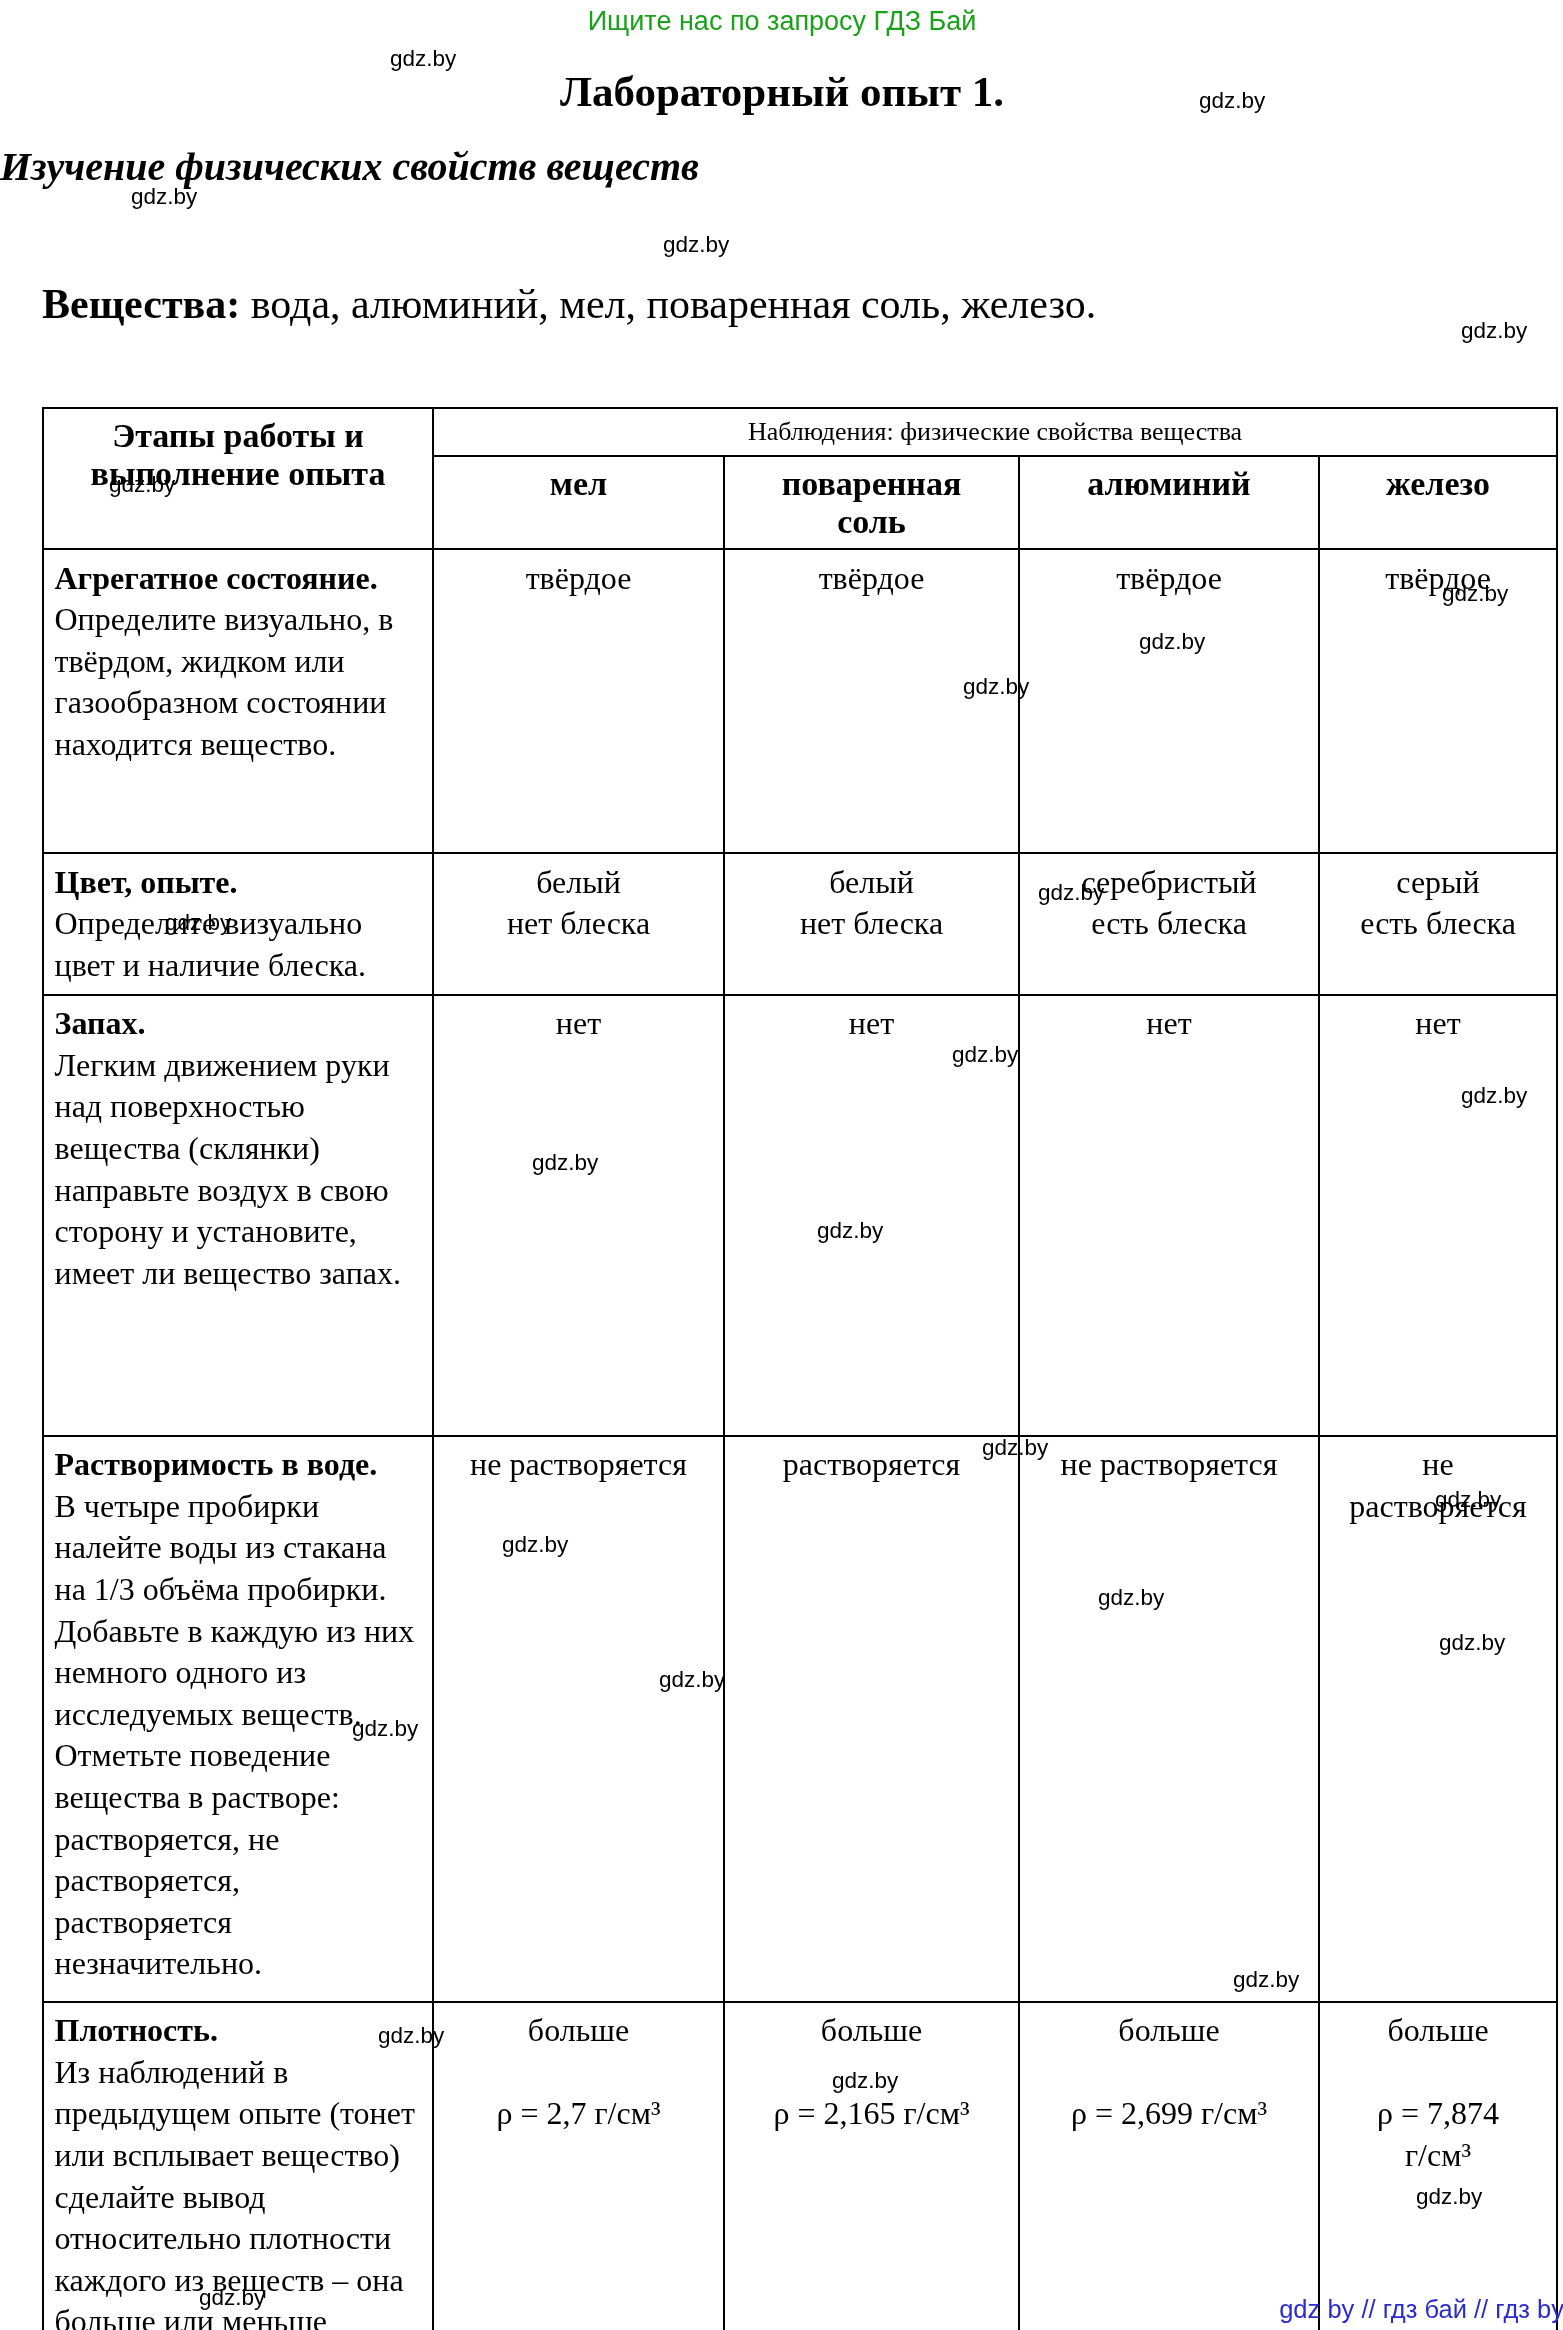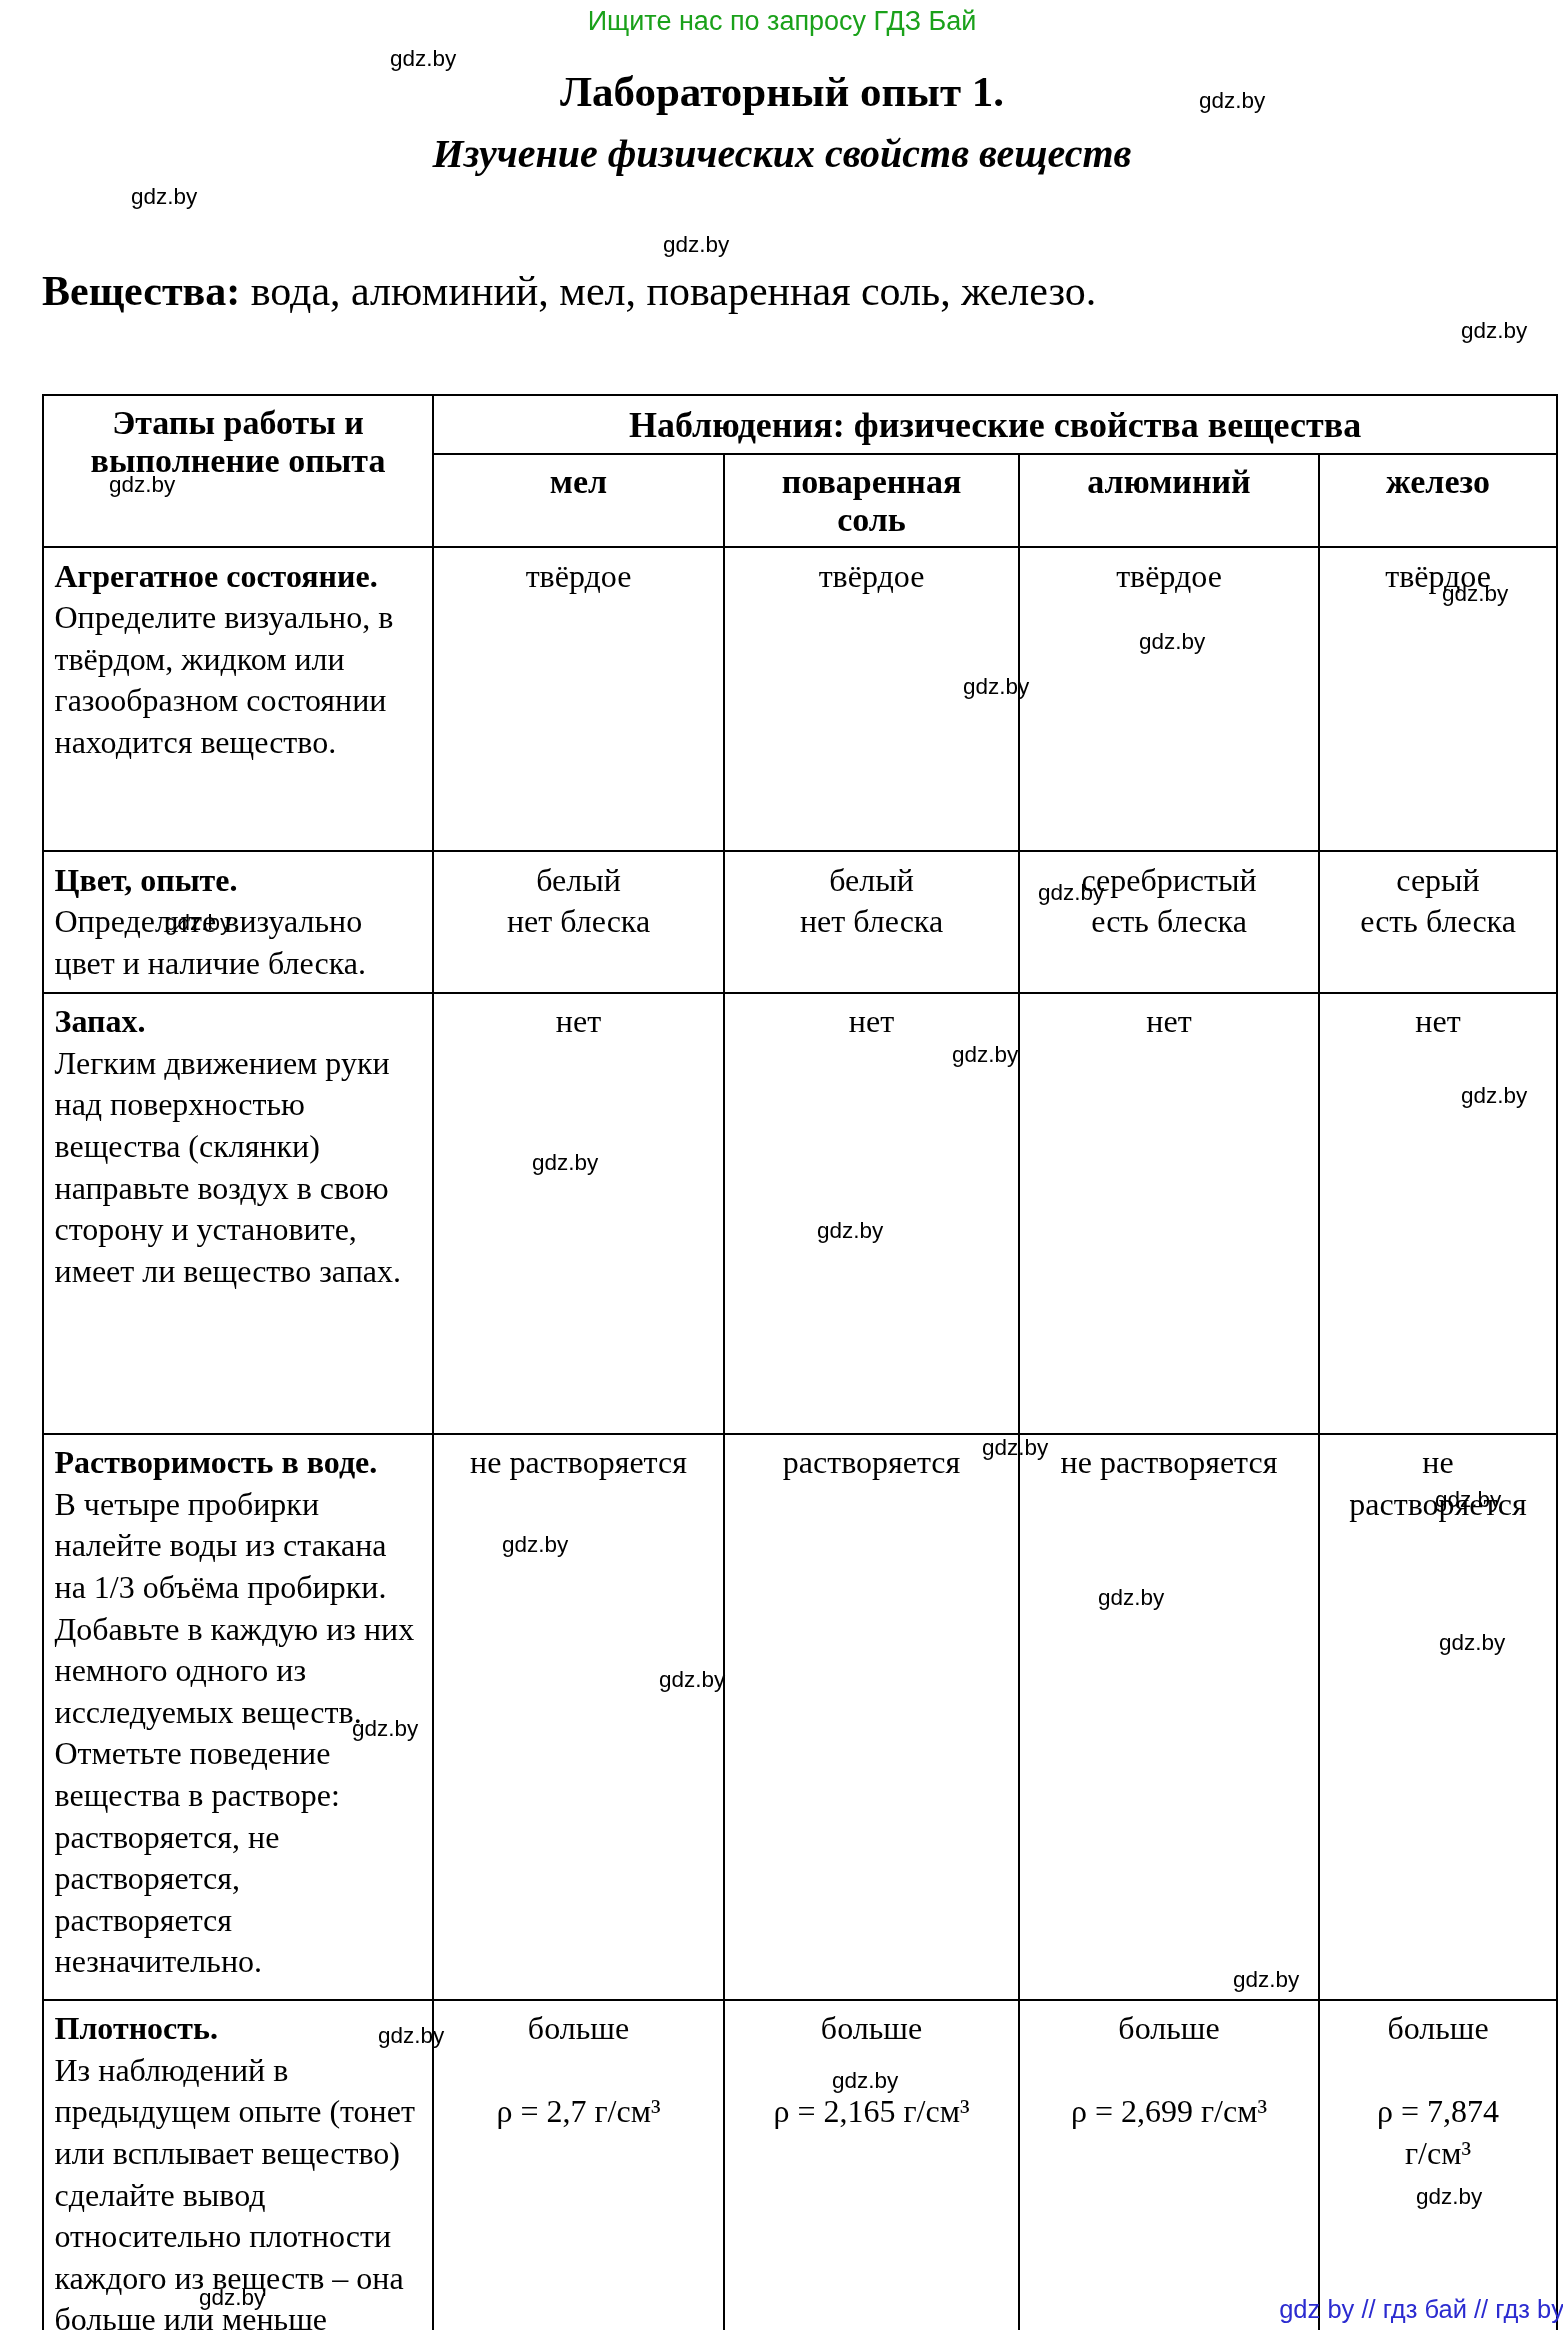--- a/index.html
+++ b/index.html
@@ -19,25 +19,25 @@
     color:#1aa11a;
     padding-top:6px;
   }
   .doc-title{
     text-align:center;
     font-size:43px;
     font-weight:bold;
     margin-top:30px;
   }
   .doc-subtitle{
-    text-align:center;
+    text-align:left;
     font-size:40px;
     font-weight:bold;
     font-style:italic;
-    margin-top:14px;
+    margin-top:27px;
   }
   .substances-line{
     font-size:42px;
     margin:90px 0 0 42px;
   }
   .substances-line .lbl{font-weight:bold;}
   table.props{
     border-collapse:collapse;
     margin:79px 0 0 42px;
     width:1514px;
@@ -50,22 +50,22 @@
     box-sizing:border-box;
   }
   th.steps-header{
     font-size:34px;
     font-weight:bold;
     text-align:center;
     vertical-align:top;
     padding-top:10.5px;
   }
   th.obs-header{
-    font-size:36px;
-    font-weight:bold;
+    font-size:26px;
+    font-weight:normal;
     text-align:center;
     height:48px;
     vertical-align:middle;
   }
   th.substance-header{
     font-size:34px;
     font-weight:bold;
     text-align:center;
     white-space:pre-line;
     height:84px;

